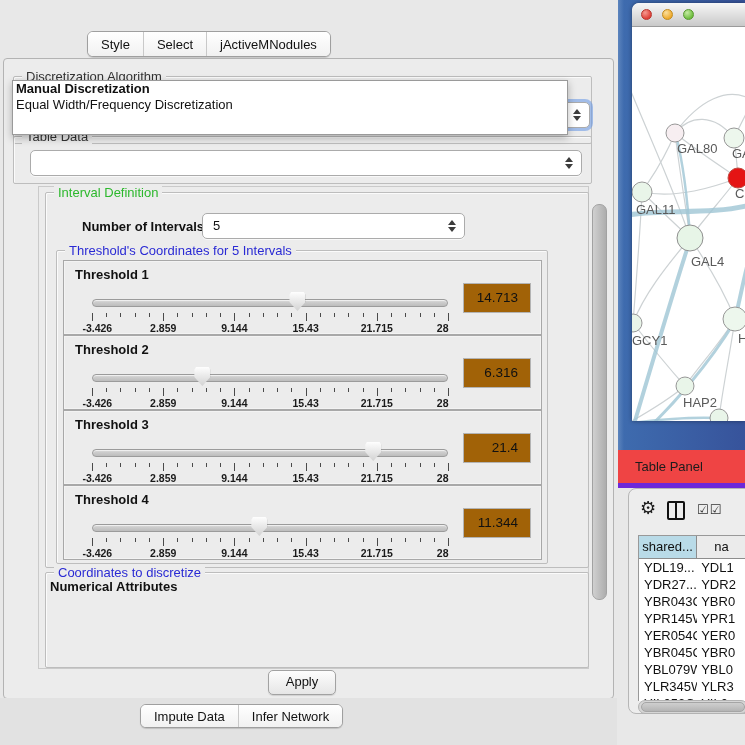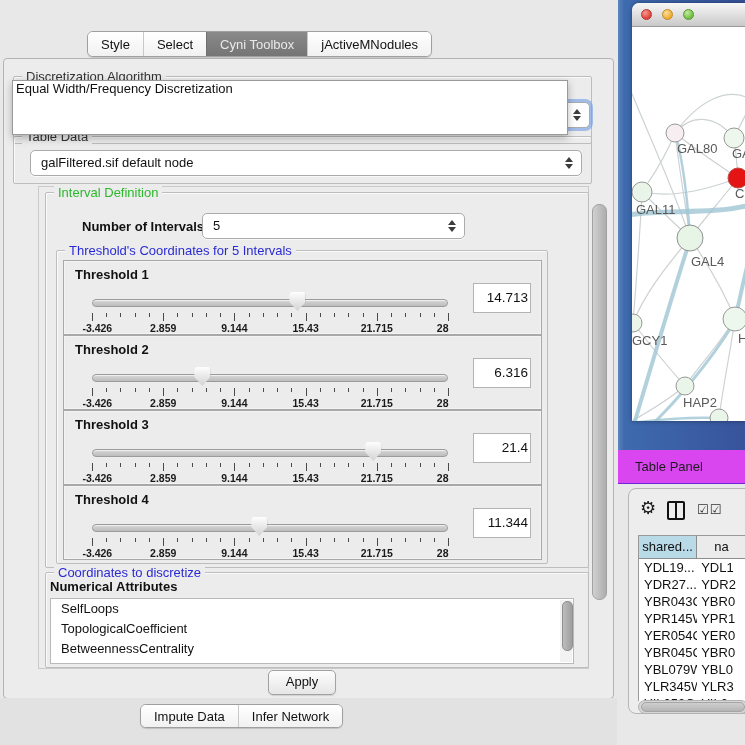--- a/index.html
+++ b/index.html
@@ -49,22 +49,22 @@
   .track{position:absolute;left:0;right:0;top:8px;height:6px;border:1px solid #9b9b9b;border-radius:5px;
     background:linear-gradient(#d6d6d6,#bdbdbd);box-shadow:inset 0 1px 1px rgba(255,255,255,.7);}
   .thumb{position:absolute;top:1px;width:16px;height:19px;margin-left:-8px;
     background:linear-gradient(#fefefe,#d2d2d2);
     clip-path:polygon(10% 0,90% 0,100% 14%,100% 52%,50% 100%,0 52%,0 14%);
     filter:drop-shadow(0 0 1px #777);}
   .ticks{position:absolute;left:0;right:0;top:22px;height:8px;}
   .tick{position:absolute;top:0;width:1px;background:#4a4a4a;}
   .tlabels{position:absolute;left:0;right:0;top:31px;height:12px;}
   .tlab{position:absolute;transform:translateX(-50%);font-size:10.5px;font-weight:bold;color:#1a1a1a;white-space:nowrap;}
-  .valbox{position:absolute;right:10px;top:22px;width:54px;height:28px;background:#ffffff;
-    border:1px solid #b3b3b3;font-size:13.5px;text-align:right;line-height:28px;padding-right:2px;}
+  .valbox{position:absolute;right:10px;top:22px;width:54px;height:28px;background:#a16207;
+    border:1px solid #b3b3b3;font-size:13.5px;text-align:right;line-height:28px;padding-right:12px;}
   
   .attrlist{position:absolute;left:50px;top:598px;width:522px;height:64px;background:#fff;
     border:1px solid #b9b9b9;overflow:hidden;font-size:13px;}
   .attrlist .it{padding-left:10px;line-height:20px;white-space:nowrap;}
   .lscroll{position:absolute;right:1px;top:1px;width:12px;height:62px;background:#f2f2f2;}
   .lthumb{position:absolute;left:2px;top:1px;width:9px;height:48px;border-radius:5px;
     background:linear-gradient(90deg,#bdbdbd,#9e9e9e);border:1px solid #909090;}
   .applybtn{position:absolute;left:268px;top:670px;width:66px;height:23px;border:1px solid #a2a2a2;border-radius:5px;
     background:linear-gradient(#fdfdfd,#e6e6e6);font-size:13px;text-align:center;line-height:22px;box-shadow:0 1px 1px rgba(0,0,0,.12);}
   
@@ -77,21 +77,21 @@
   .macwin{position:absolute;left:632px;top:3px;width:113px;height:418px;background:#fff;border-radius:7px 0 0 0;overflow:hidden;
     box-shadow:0 0 4px rgba(0,0,0,.4);}
   .mactb{position:absolute;left:0;top:0;width:113px;height:23px;
     background:linear-gradient(#f7f7f7,#c9c9c9);border-bottom:1px solid #9b9b9b;border-radius:7px 0 0 0;}
   .light{position:absolute;top:6px;width:11px;height:11px;border-radius:50%;}
   .l-red{left:9px;background:radial-gradient(circle at 35% 30%,#f59a90,#df4038 70%);border:1px solid #b5362e;box-sizing:border-box;}
   .l-yel{left:30px;background:radial-gradient(circle at 35% 30%,#fadf9e,#efab2e 70%);border:1px solid #c08a1e;box-sizing:border-box;}
   .l-grn{left:51px;background:radial-gradient(circle at 35% 30%,#c5eaa2,#6fbe3f 70%);border:1px solid #57982f;box-sizing:border-box;}
   .netcanvas{position:absolute;left:0;top:24px;width:113px;height:394px;background:#fff;}
   
-  .tpbar{left:618px;top:450px;width:127px;height:33px;background:#d946ef;border-bottom:1px solid #6d28d9;}
+  .tpbar{left:618px;top:450px;width:127px;height:33px;background:#ef4444;border-bottom:5px solid #6d28d9;}
   .tpbar .t{position:absolute;left:17px;top:9px;font-size:13px;color:#1c1c1c;}
   .tppanel{left:628px;top:488px;width:117px;height:224px;background:#ededed;border:1px solid #b6b6b6;border-radius:8px 0 0 8px;}
   .gear{position:absolute;left:11px;top:10px;font-size:18px;line-height:18px;color:#1a1a1a;font-family:"DejaVu Sans",sans-serif;}
   .colic{position:absolute;left:38px;top:12px;width:14px;height:15px;border:2px solid #111;border-radius:2px;}
   .colic:before{content:"";position:absolute;left:50%;top:0;bottom:0;width:2px;margin-left:-1px;background:#111;}
   .chks{position:absolute;left:68px;top:13px;font-size:13px;color:#333;font-family:"DejaVu Sans",sans-serif;letter-spacing:1px;}
   .tptable{position:absolute;left:9px;top:46px;width:108px;height:165px;background:#fff;border-left:1px solid #999;border-top:1px solid #999;overflow:hidden;}
   .thead{display:flex;height:22px;border-bottom:1px solid #8d8d8d;font-size:13px;}
   .thc{box-sizing:border-box;border-right:1px solid #8d8d8d;text-align:center;line-height:22px;overflow:hidden;white-space:nowrap;}
   .trow{display:flex;height:17px;font-size:13px;line-height:17px;}
@@ -107,48 +107,45 @@
 <div id="page">
 
 
   <div class="abs segbar" id="top-tabs" style="left:87px;top:31px;">
       <div class="seg">
         <span>Style</span>
       </div>
       <div class="seg">
         <span>Select</span>
       </div>
-      <div class="seg sel">
-        <span>Cyni Toolbox</span>
-      </div>
       <div class="seg">
         <span>jActiveMNodules</span>
       </div>
     </div>
 
   <div class="abs mainpanel"></div>
 
   <div class="abs group" style="left:13px;top:76px;width:577px;height:66px;">
     <span class="gl" style="color:#333;">Discretization Algorithm</span>
   </div>
   <div class="abs combo focusring" style="left:30px;top:102px;width:558px;height:24px;">
     <span class="spin"></span>
   </div>
 
   <div class="abs popup">
     <div id="popup-opts">
+        <div class="opt bold">Manual Discretization</div>
         <div class="opt">Equal Width/Frequency Discretization</div>
       </div>
   </div>
 
   <div class="abs group" style="left:13px;top:136px;width:577px;height:46px;">
     <span class="gl" style="color:#333;">Table Data</span>
   </div>
   <div class="abs combo" style="left:30px;top:150px;width:550px;height:24px;">
-    <span class="cv">galFiltered.sif default node</span>
     <span class="spin"></span>
   </div>
 
   <div class="abs" style="left:38px;top:186px;width:549px;height:481px;border:1px solid #cacaca;"></div>
   <div class="abs vscroll">
     <div class="vthumb"></div>
   </div>
 
   <div class="abs group" style="left:45px;top:192px;width:542px;height:374px;">
     <span class="gl" style="color:#2db82d;">Interval Definition</span>
@@ -338,28 +335,20 @@
           </div>
         </div>
         <div class="valbox">11.344</div>
       </div>
     </div>
 
   <div class="abs group" style="left:45px;top:572px;width:542px;height:94px;">
     <span class="gl" style="color:#2a2ad4;">Coordinates to discretize</span>
   </div>
   <span class="abs" style="left:50px;top:579px;font-size:13px;font-weight:bold;">Numerical Attributes</span>
-  <div class="attrlist abs" id="attrlist">
-    <div class="lscroll">
-        <div class="lthumb"></div>
-      </div>
-  <div class="it">SelfLoops</div>
-      <div class="it">TopologicalCoefficient</div>
-      <div class="it">BetweennessCentrality</div>
-    </div>
 
   <div class="abs applybtn">Apply</div>
 
   <div class="abs" style="left:0;top:698px;width:617px;height:47px;background:#e2e2e2;"></div>
   <div class="abs segbar" id="bottom-tabs" style="left:140px;top:704px;height:22px;">
       <div class="seg">
         <span>Impute Data</span>
       </div>
       <div class="seg">
         <span>Infer Network</span>

